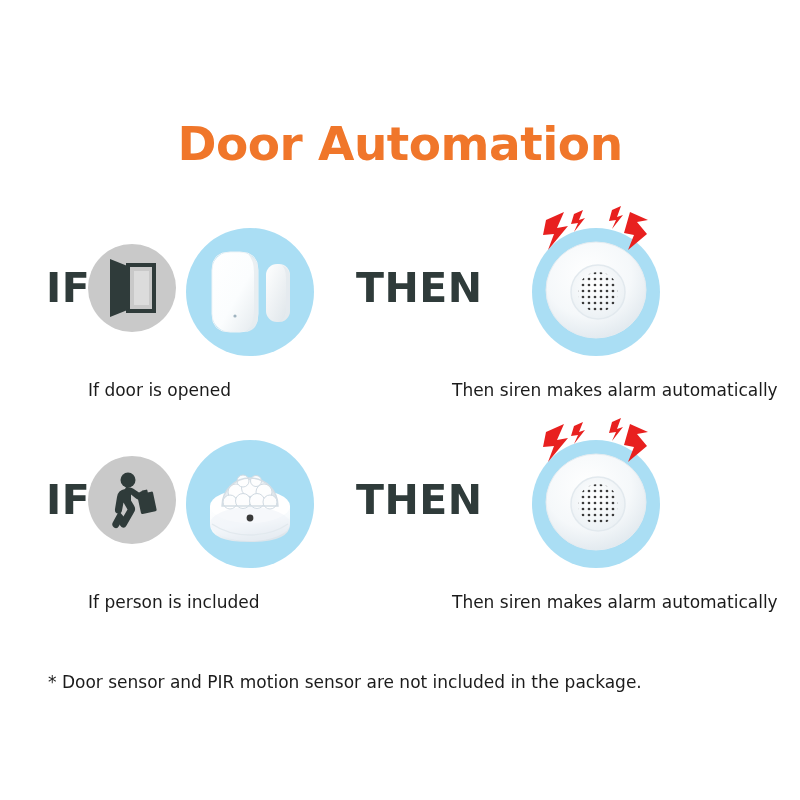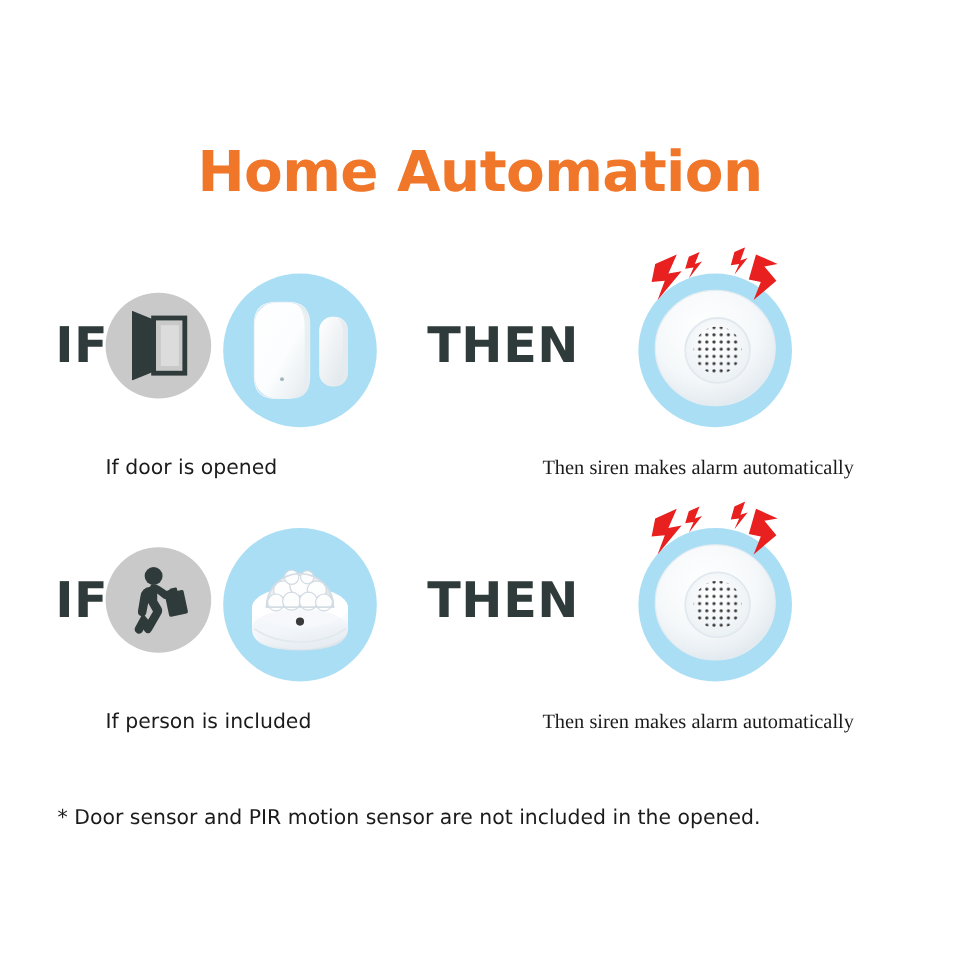--- a/index.html
+++ b/index.html
@@ -94,21 +94,21 @@
 
   
   .caption {
     position: absolute;
     font-size: 17px;
     color: #1b1b1b;
     font-family: "DejaVu Sans", sans-serif;
     white-space: nowrap;
   }
   .cap-left  { top: 152px; left: 88px; }
-  .cap-right { top: 152px; left: 452px; font-family: Liberation Serif, serif; }
+  .cap-right { top: 152px; left: 452px; }
 
   
   .footnote {
     position: absolute;
     top: 672px;
     left: 48px;
     font-size: 17px;
     color: #1b1b1b;
     font-family: "DejaVu Sans", sans-serif;
     white-space: nowrap;
@@ -127,21 +127,21 @@
     height: 60px;
     pointer-events: none;
   }
   svg { display: block; }
 </style>
 </head>
 <body>
 
 <div class="page">
 
-  <div class="title">Home Automation</div>
+  <div class="title">Door Automation</div>
 
   <div class="row row-1">
 
     <div class="kw kw-if">IF</div>
 
     <div class="grey-circle">
       <span>
         <svg width="52" height="58" viewBox="0 0 52 58">
           <rect x="22" y="6" width="26" height="46" fill="none" stroke="#2f3b3a" stroke-width="4"></rect>
           <polygon points="4,0 24,8 24,50 4,58" fill="#2f3b3a"></polygon>
@@ -317,15 +317,15 @@
           <polygon points="80,4 89,0 85,11 91,9 80,23 84,14 77,15" fill="#e8201f"></polygon>
           <polygon points="98,6 116,14 105,16 115,28 96,44 102,29 92,27" fill="#e8201f"></polygon>
         </svg>
       </span>
     </div>
 
     <div class="caption cap-left">If person is included</div>
     <div class="caption cap-right">Then siren makes alarm automatically</div>
   </div>
 
-  <div class="footnote">* Door sensor and PIR motion sensor are not included in the opened.</div>
+  <div class="footnote">* Door sensor and PIR motion sensor are not included in the package.</div>
 
 </div>
 
 </body></html>

